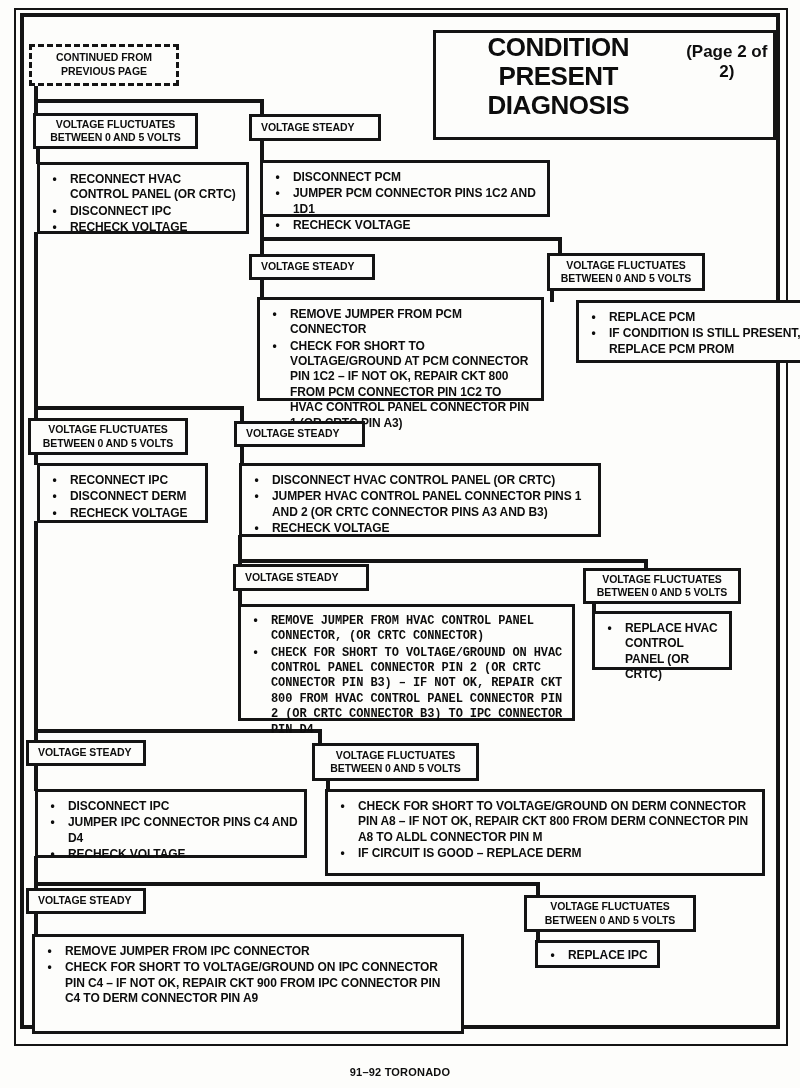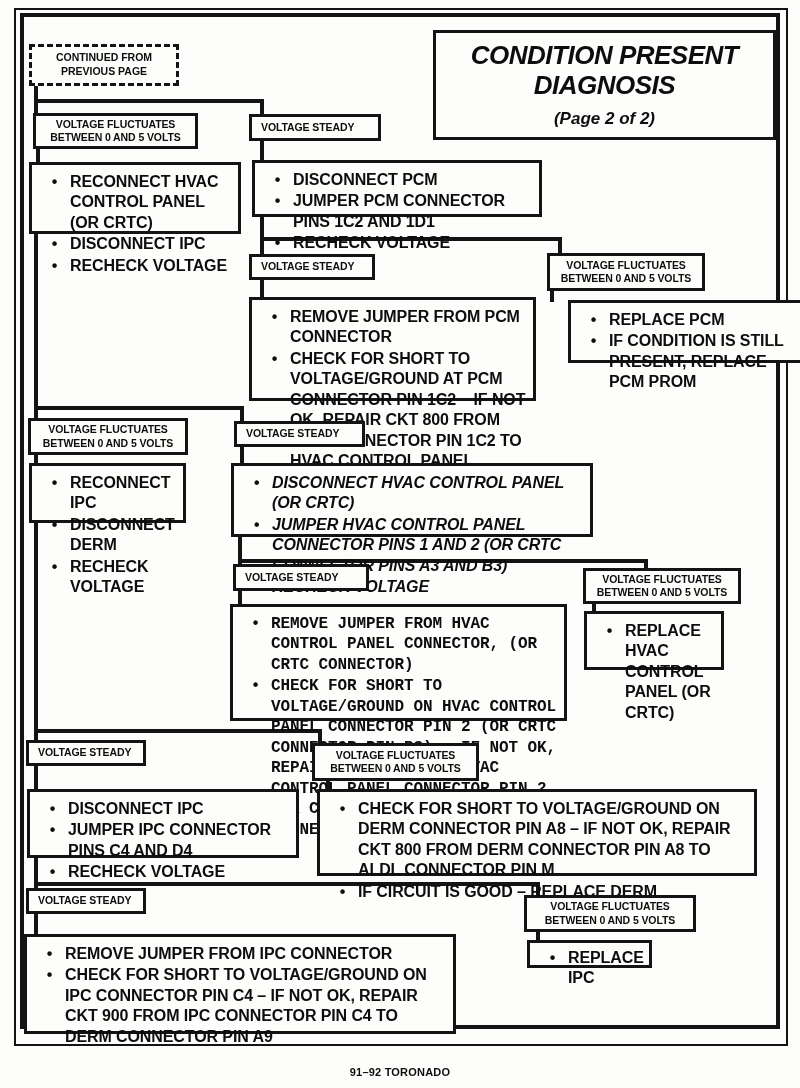--- a/index.html
+++ b/index.html
@@ -9,31 +9,31 @@
   .frame{border:2px solid #141414;}
   .frame-inner{border:4px solid #141414;}
   
   .d{border:3px solid #141414;background:#fdfdfb;font-size:10.5px;line-height:1.28;
      display:flex;flex-direction:column;justify-content:center;letter-spacing:-0.1px;}
   .d.center{text-align:center;padding:1px 3px;}
   .d.left{padding-left:9px;padding-right:4px;}
   .dashed{border:3px dashed #141414;background:#fdfdfb;font-size:10.5px;line-height:1.3;
      display:flex;flex-direction:column;justify-content:center;text-align:center;}
   
-  .a{border:3px solid #141414;background:#fdfdfb;font-size:16px;line-height:1.28;
-     padding:6px 6px 5px 10px;letter-spacing:-0.1px;}
+  .a{border:3px solid #141414;background:#fdfdfb;font-size:12px;line-height:1.28;
+     padding:6px 6px 5px 2px;letter-spacing:-0.1px;margin-left:8px;}
   .row{display:flex;margin:1px 0;}
   .row::before{content:"\2022";width:13px;margin-left:6px;margin-right:9px;flex:none;text-align:center;}
   .row .t{flex:1;}
   
   .vl{position:absolute;width:4px;background:#141414;}
   .hl{position:absolute;height:4px;background:#141414;}
   
   .title-box{border:3px solid #141414;background:#fdfdfb;text-align:center;
-     display:flex;flex-direction:column;justify-content:center;font-style:italic;}
+     display:flex;flex-direction:row;justify-content:center;}
   .title-main{font-size:26px;line-height:1.12;letter-spacing:-0.5px;}
   .title-page{font-size:17px;margin-top:9px;}
   .footer{position:absolute;left:0;top:1030px;width:800px;text-align:center;
      font-size:11px;letter-spacing:0.2px;margin-top:36px;}
 </style>
 </head>
 <body>
 
 <div class="page">
 
@@ -142,32 +142,32 @@
   </div>
 
   <div class="abs d center" style="left:28px;top:418px;width:160px;height:37px;">
     <div>VOLTAGE FLUCTUATES</div>
     <div>BETWEEN 0 AND 5 VOLTS</div>
   </div>
   <div class="abs d left" style="left:234px;top:421px;width:131px;height:26px;">
     <div>VOLTAGE STEADY</div>
   </div>
 
-  <div class="abs a" style="left:29px;top:463px;width:157px;height:60px;">
+  <div class="abs a" style="left:29px;top:463px;width:171px;height:60px;">
     <div class="row">
         <span class="t">RECONNECT IPC</span>
       </div>
     <div class="row">
         <span class="t">DISCONNECT DERM</span>
       </div>
     <div class="row">
         <span class="t">RECHECK VOLTAGE</span>
       </div>
   </div>
-  <div class="abs a" style="left:231px;top:463px;width:362px;height:74px;font-style:italic;">
+  <div class="abs a" style="left:231px;top:463px;width:362px;height:74px;">
     <div class="row">
         <span class="t">DISCONNECT HVAC CONTROL PANEL (OR CRTC)</span>
       </div>
     <div class="row">
         <span class="t">JUMPER HVAC CONTROL PANEL CONNECTOR PINS 1 AND 2 (OR CRTC CONNECTOR PINS A3 AND B3)</span>
       </div>
     <div class="row">
         <span class="t">RECHECK VOLTAGE</span>
       </div>
   </div>

